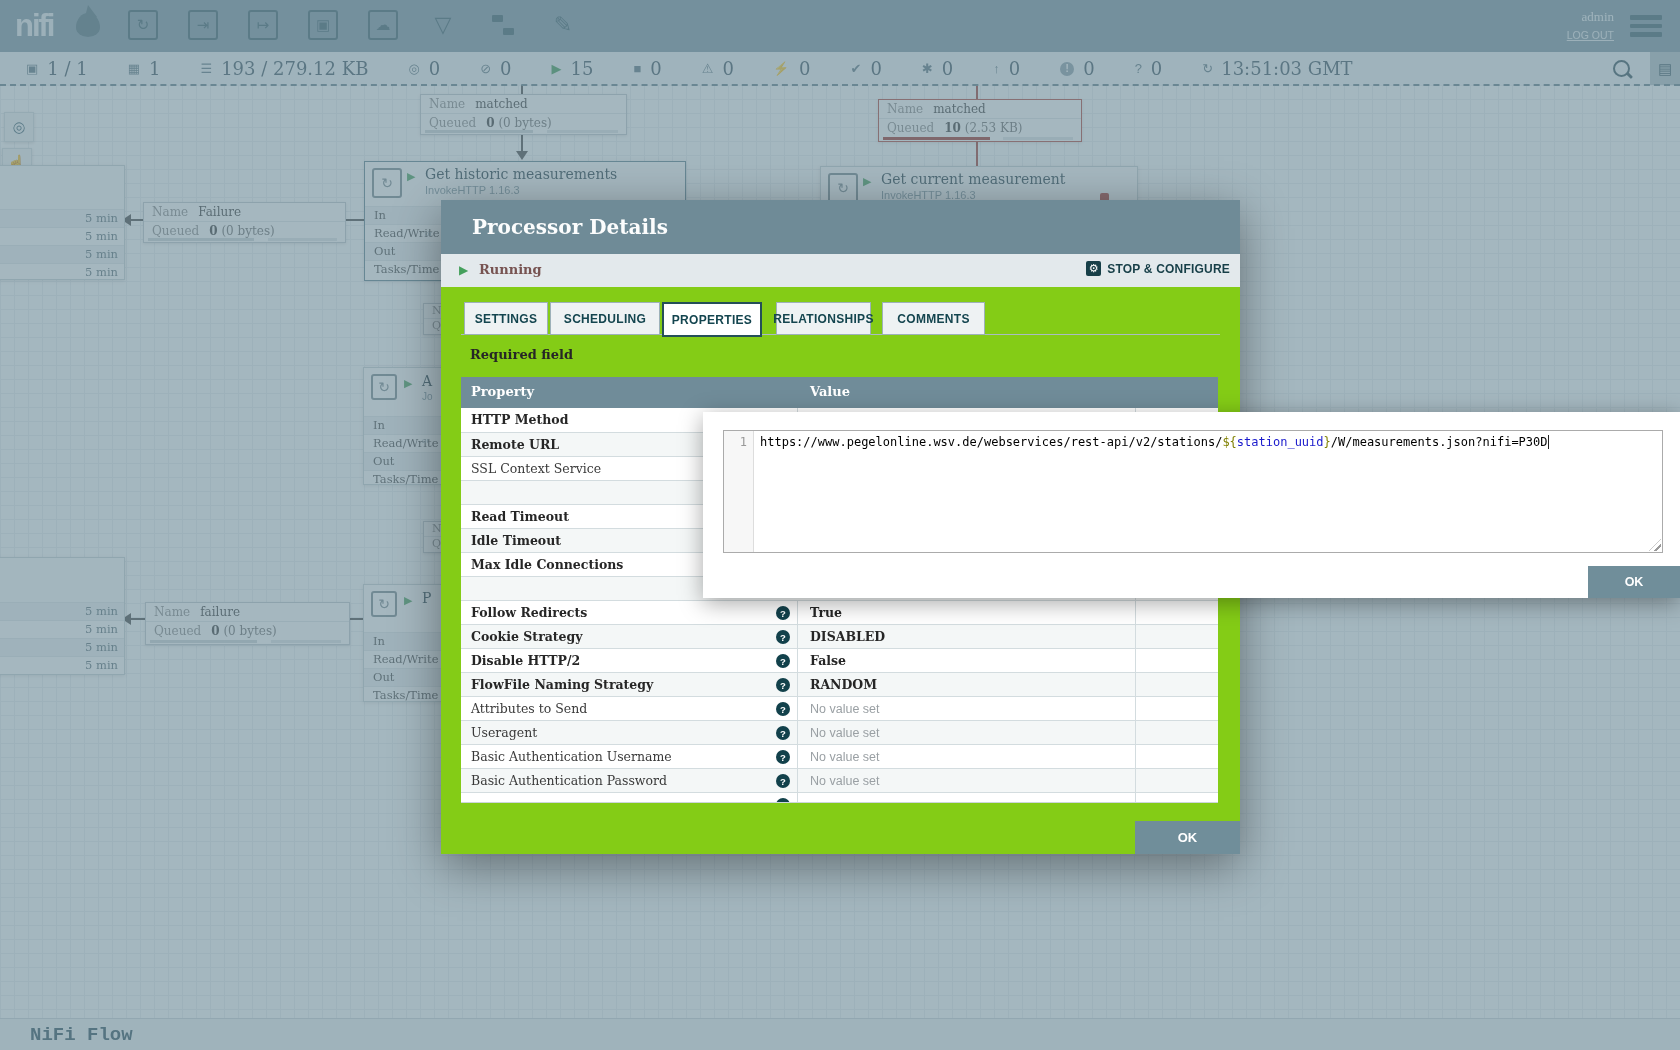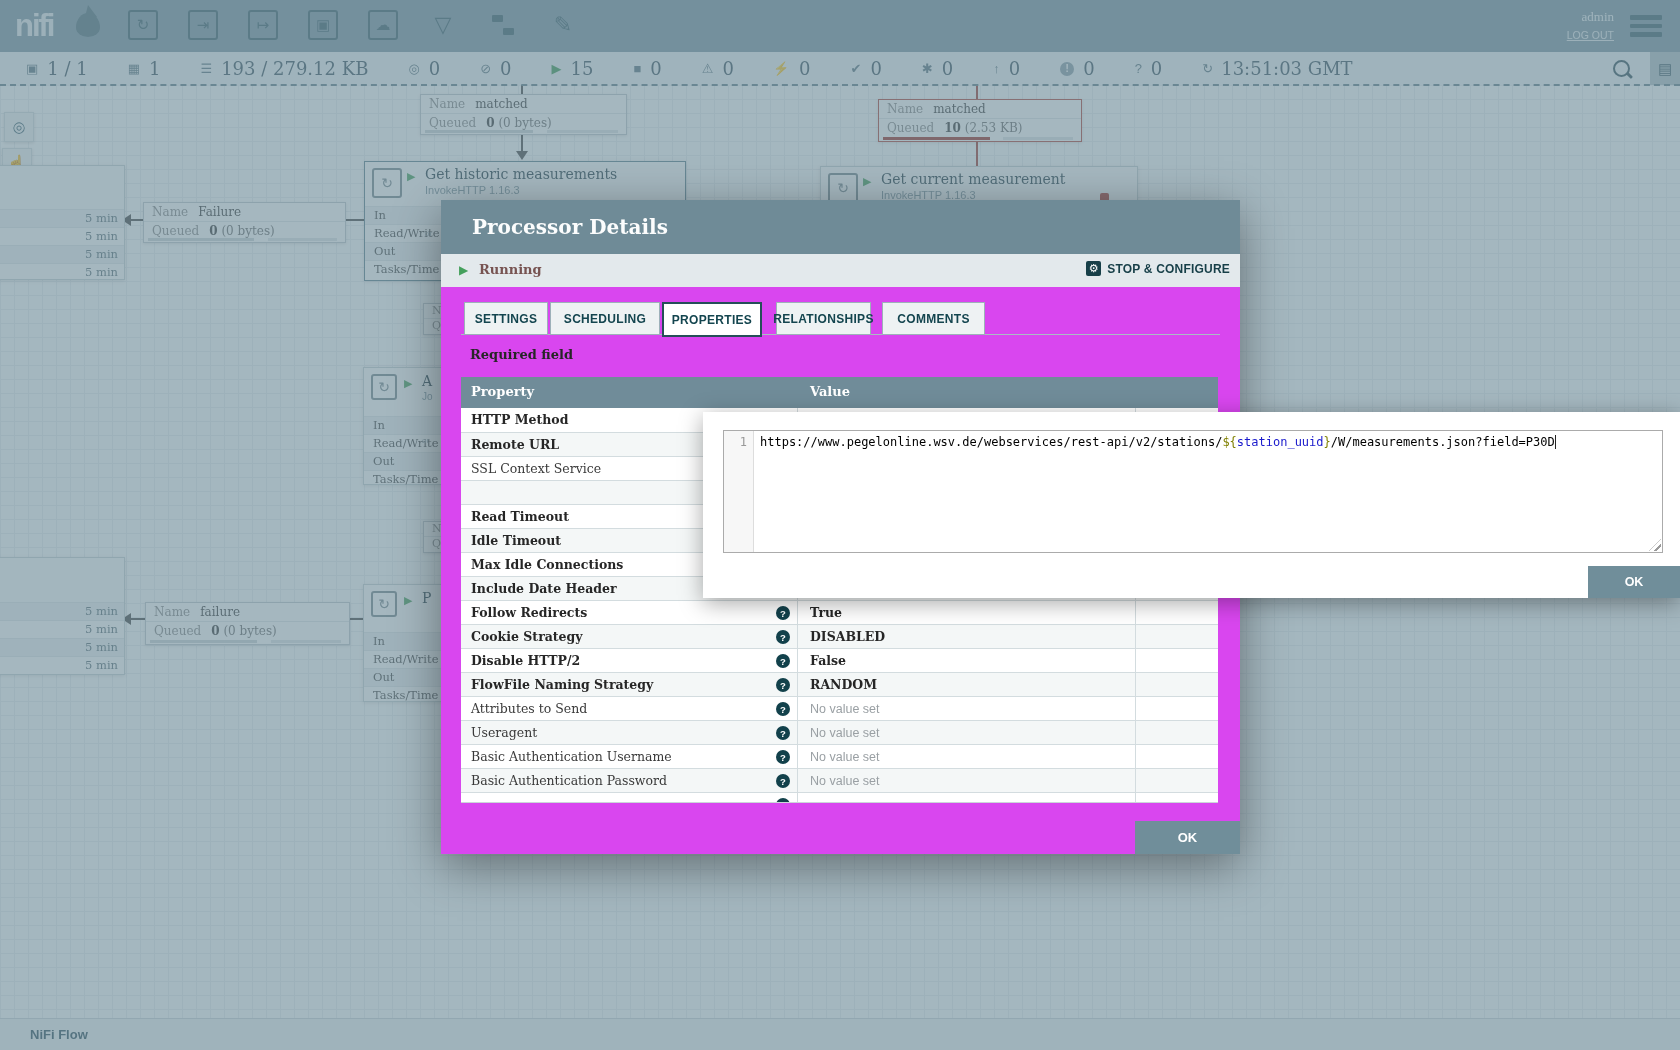--- a/index.html
+++ b/index.html
@@ -67,27 +67,27 @@
   .vline{position:absolute;width:2px;background:#474747;}
   .vline.red{background:#a03a32;}
   .hline{position:absolute;height:2px;background:#474747;}
   .arr-down{position:absolute;width:0;height:0;border-left:6px solid transparent;border-right:6px solid transparent;border-top:9px solid #474747;}
   .arr-down.red{border-top-color:#a03a32;}
   .arr-left{position:absolute;width:0;height:0;border-top:6px solid transparent;border-bottom:6px solid transparent;border-right:9px solid #474747;}
   .red-dot{position:absolute;width:9px;height:9px;border-radius:2px;background:#b0392e;}
 
   
   .breadcrumb{position:absolute;left:0;top:1018px;width:1680px;height:32px;background:#eff3f5;border-top:1px solid #ccd6da;z-index:2;}
-  .bc-text{margin-left:30px;line-height:32px;font-size:13px;font-weight:bold;color:#2d4f5c;}
+  .bc-text{margin-left:30px;line-height:32px;font-size:19px;font-weight:bold;color:#2d4f5c;font-family:Liberation Mono, monospace;}
 
   
   .glass{position:absolute;left:0;top:0;width:1680px;height:1050px;background:rgba(110,139,152,.62);z-index:40;}
 
   
-  .dialog{position:absolute;left:441px;top:200px;width:799px;height:654px;background:#d946ef;box-shadow:0 12px 45px rgba(0,0,0,.4);z-index:50;}
+  .dialog{position:absolute;left:441px;top:200px;width:799px;height:654px;background:#84cc16;box-shadow:0 12px 45px rgba(0,0,0,.4);z-index:50;}
   .dlg-header{position:absolute;left:0;top:0;width:100%;height:54px;background:#6f8b97;}
   .dlg-title{margin-left:31px;line-height:54px;font-family:"DejaVu Serif",serif;font-weight:bold;font-size:20px;color:#fcfdfd;}
   .dlg-status{position:absolute;left:0;top:54px;width:100%;height:33px;background:#e3e9ec;}
   .run-play{position:absolute;left:18px;top:9px;font-size:12px;color:#44a05c;}
   .run-text{position:absolute;left:38px;top:8px;font-family:"DejaVu Serif",serif;font-weight:bold;font-size:13px;color:#775351;}
   .stopcfg{position:absolute;right:10px;top:7px;display:flex;align-items:center;gap:6px;cursor:pointer;}
   .stopcfg-ico{width:15px;height:15px;background:#173f48;border-radius:2px;color:#fff;font-size:11px;display:flex;align-items:center;justify-content:center;}
   .stopcfg-txt{font-size:12px;font-weight:bold;color:#173f48;letter-spacing:.2px;}
   .tabs-line{position:absolute;left:20px;right:20px;top:134px;border-top:1px solid #a9bcc3;}
   .tab{position:absolute;top:102px;height:33px;box-sizing:border-box;background:#eef2f3;border:1px solid #9db1b9;display:flex;align-items:center;justify-content:center;font-size:12px;font-weight:bold;color:#14454f;letter-spacing:.3px;}
@@ -432,21 +432,20 @@
             <span class="pcell-n req">Idle Timeout</span>
             <span class="help">?</span>
             <span class="pcell-v"></span>
           </div>
         <div class="prow">
             <span class="pcell-n req">Max Idle Connections</span>
             <span class="help">?</span>
             <span class="pcell-v"></span>
           </div>
         <div class="prow alt">
-            <span class="pcell-n req">Include Date Header</span>
             <span class="help">?</span>
             <span class="pcell-v"></span>
           </div>
         <div class="prow">
             <span class="pcell-n req">Follow Redirects</span>
             <span class="help">?</span>
             <span class="pcell-v">True</span>
           </div>
         <div class="prow alt">
             <span class="pcell-n req">Cookie Strategy</span>
@@ -492,19 +491,19 @@
     </div>
 
     <div class="dlg-ok">OK</div>
   </div>
 
   <div class="popup">
     <div class="editor">
       <div class="gutter">
         <span class="lineno">1</span>
       </div>
-      <div class="code"><span>https://www.pegelonline.wsv.de/webservices/rest-api/v2/stations/</span><span class="el">${</span><span class="param">station_uuid</span><span class="el">}</span><span>/W/measurements.json?field=P30D</span><span class="caret"></span></div>
+      <div class="code"><span>https://www.pegelonline.wsv.de/webservices/rest-api/v2/stations/</span><span class="el">${</span><span class="param">station_uuid</span><span class="el">}</span><span>/W/measurements.json?nifi=P30D</span><span class="caret"></span></div>
       <div class="resize"></div>
     </div>
     <div class="pop-ok">OK</div>
   </div>
 
 </div>
 
 </body></html>

